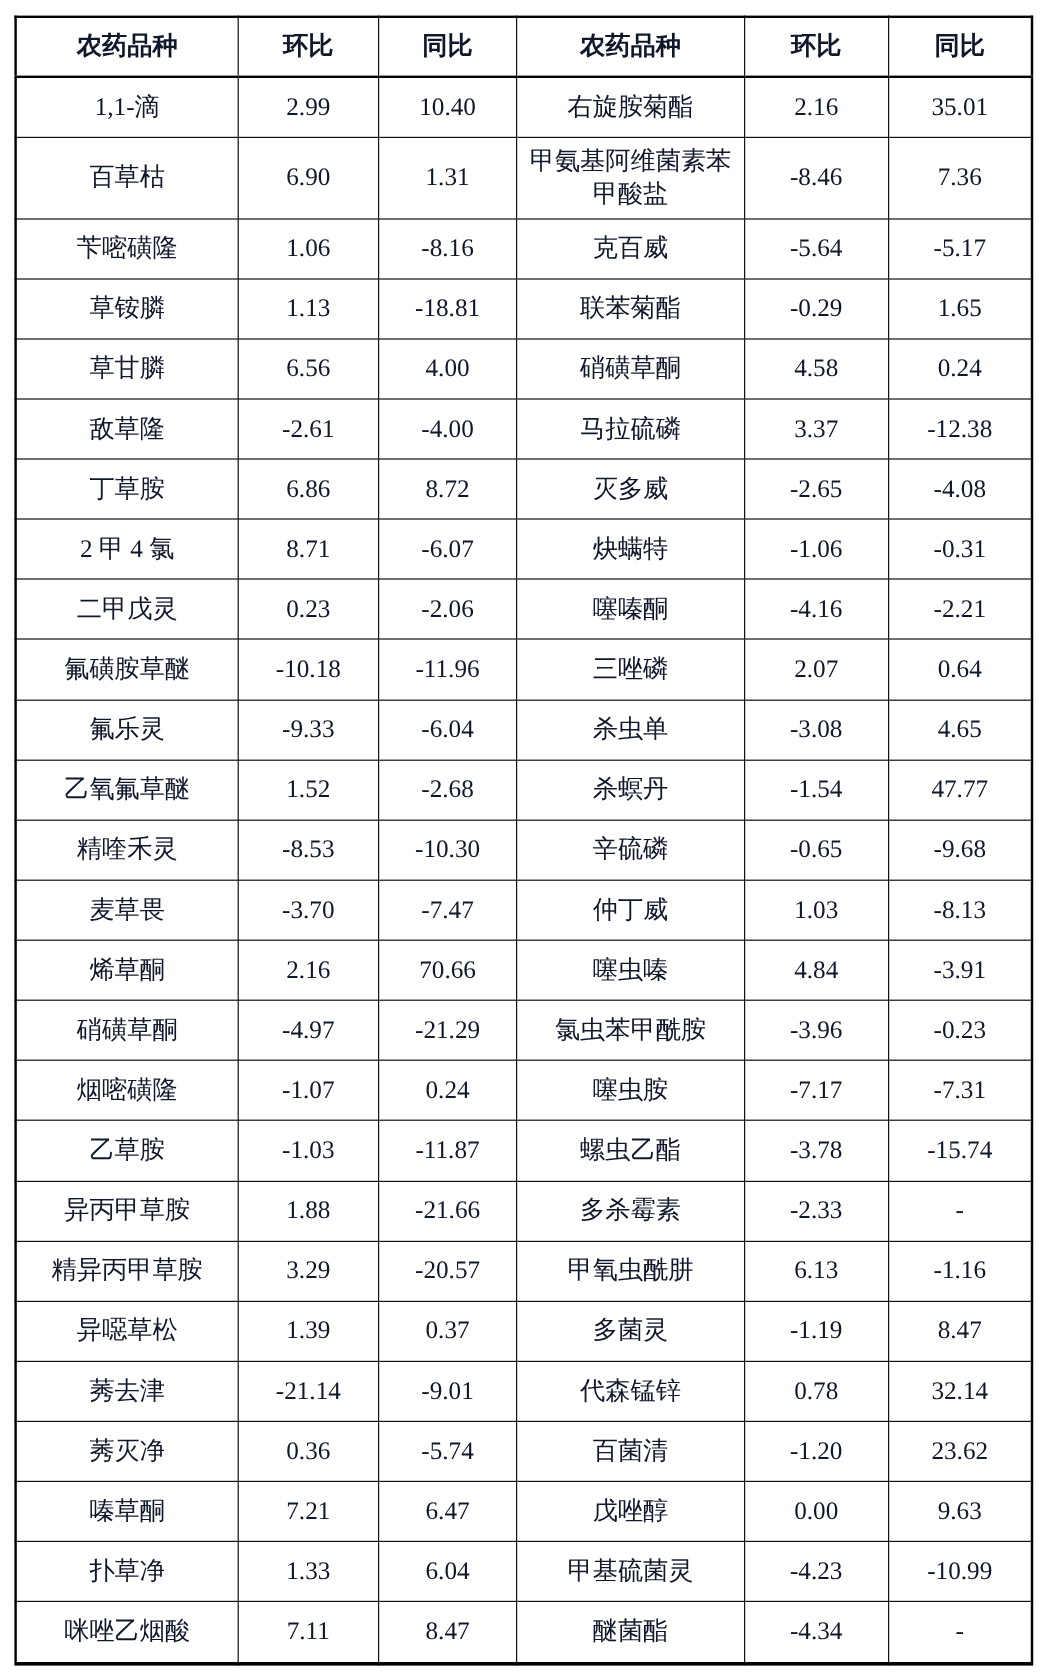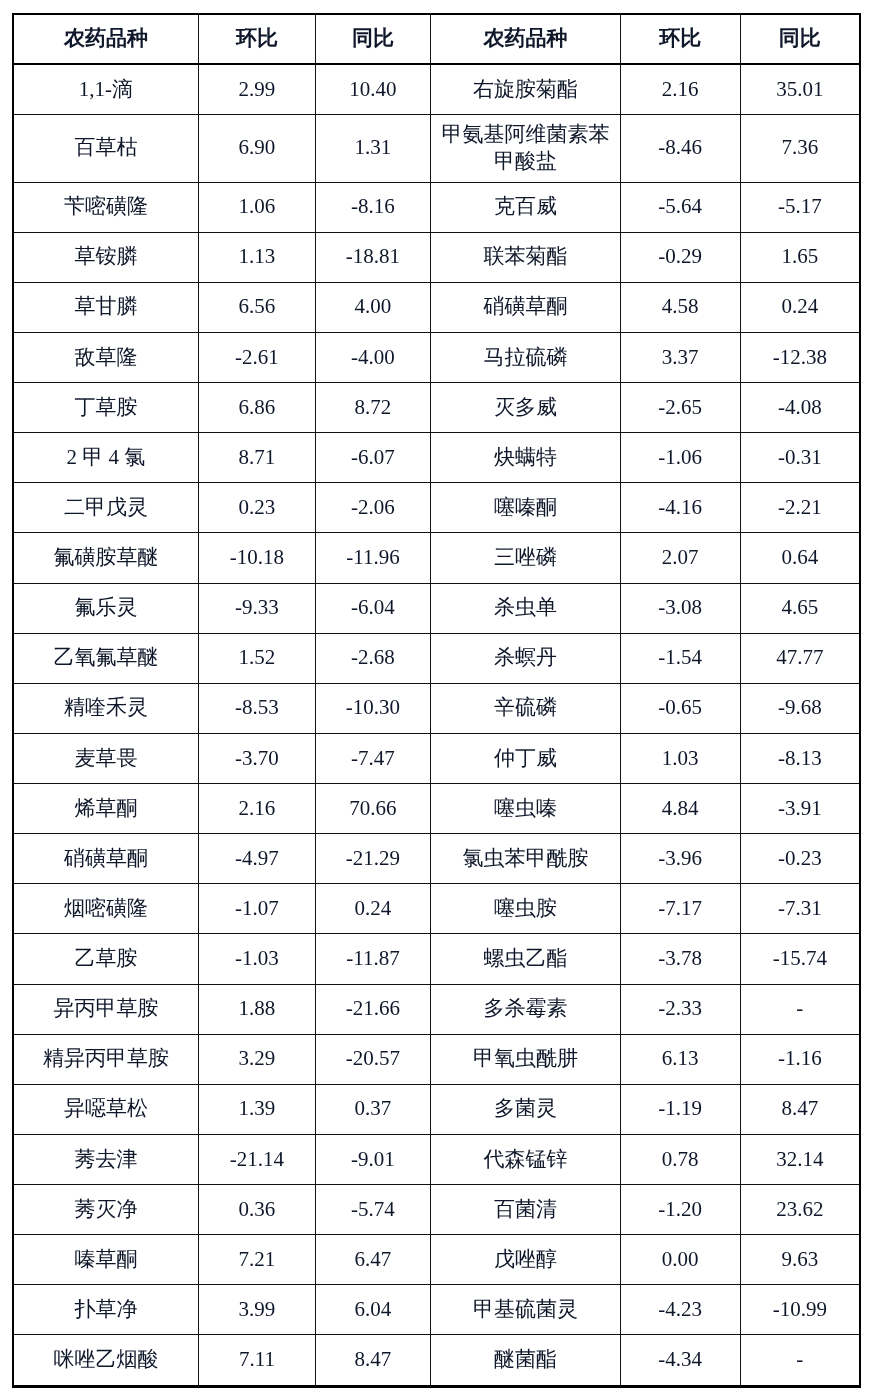--- a/index.html
+++ b/index.html
@@ -261,21 +261,21 @@
         <tr>
           <td>嗪草酮</td>
           <td>7.21</td>
           <td>6.47</td>
           <td>戊唑醇</td>
           <td>0.00</td>
           <td>9.63</td>
         </tr>
         <tr>
           <td>扑草净</td>
-          <td>3.99</td>
+          <td>1.33</td>
           <td>6.04</td>
           <td>甲基硫菌灵</td>
           <td>-4.23</td>
           <td>-10.99</td>
         </tr>
         <tr>
           <td>咪唑乙烟酸</td>
           <td>7.11</td>
           <td>8.47</td>
           <td>醚菌酯</td>

